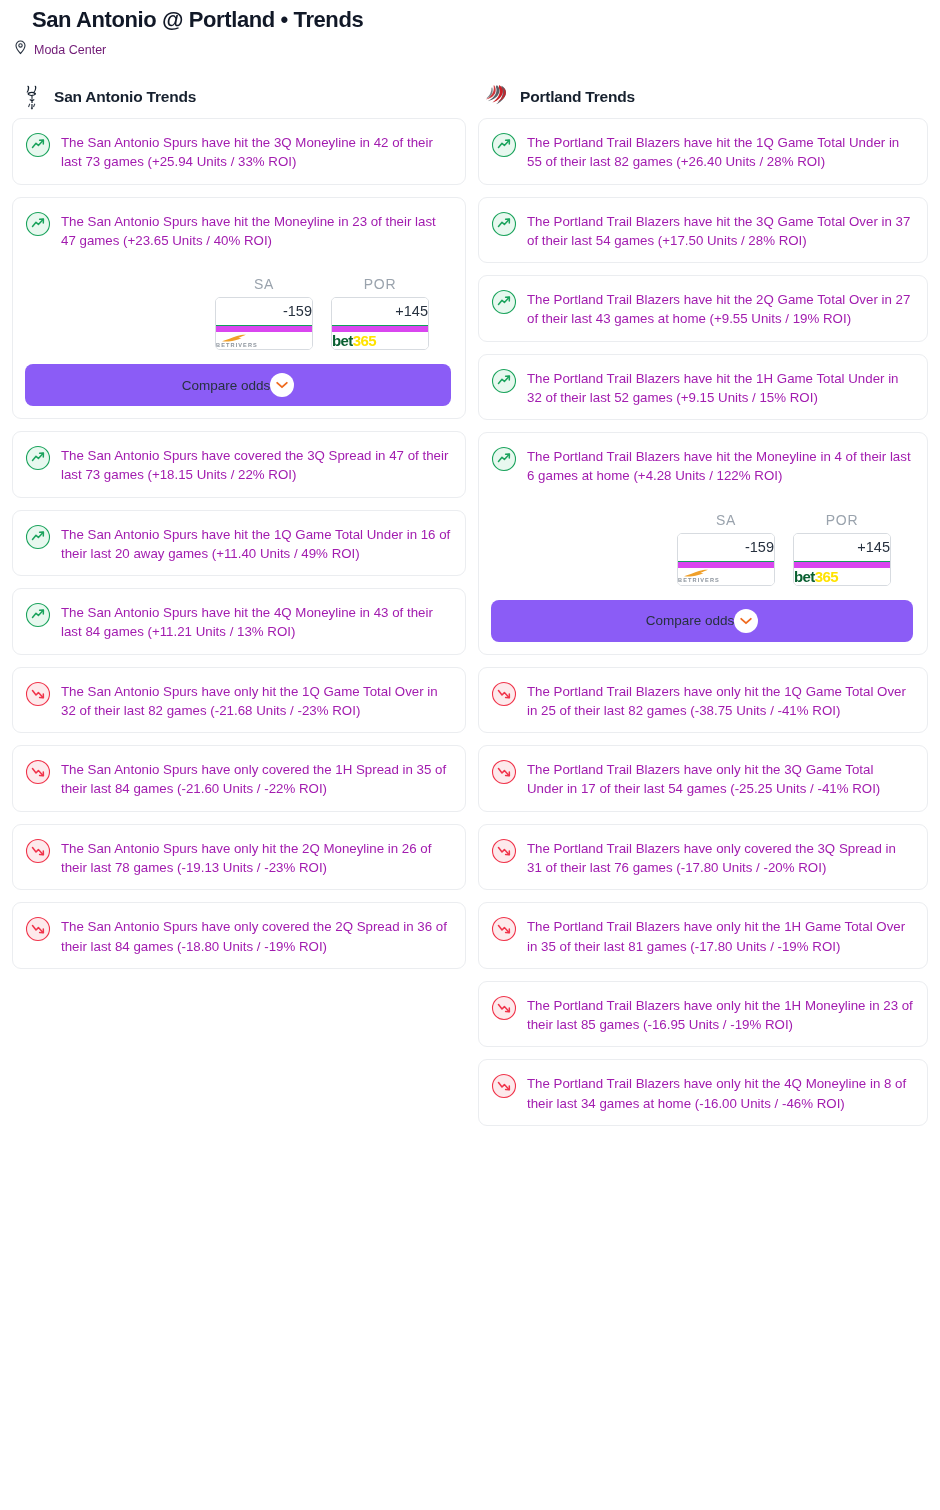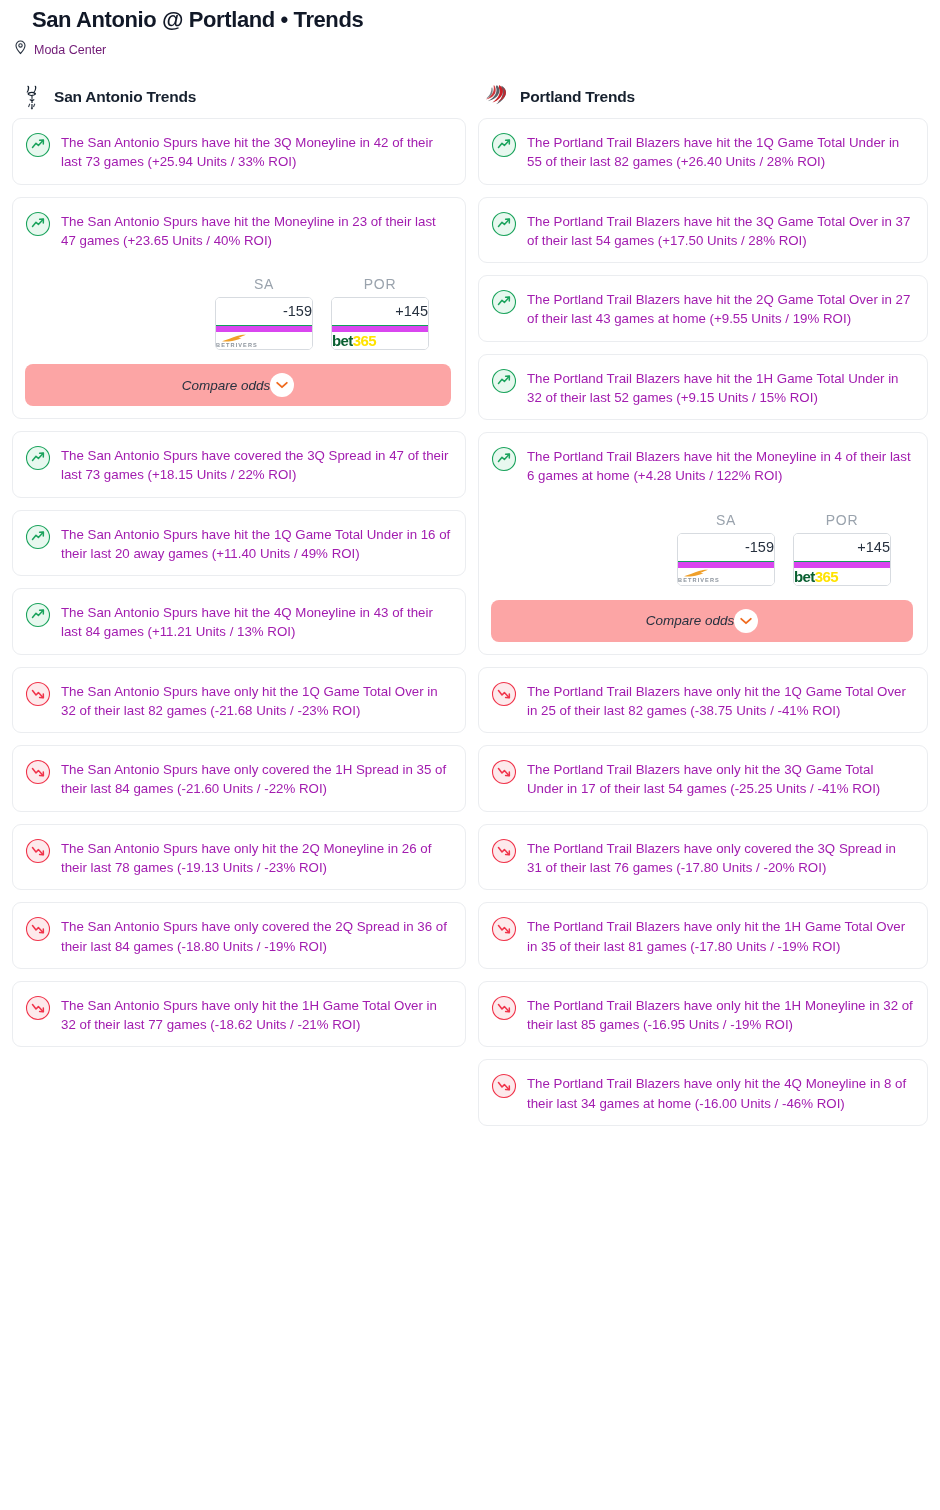--- a/index.html
+++ b/index.html
@@ -127,28 +127,27 @@
     font-size: 5.6px;
     font-weight: bold;
     letter-spacing: 1.1px;
     color: #8c949d;
     margin-top: -1px;
   }
 
   
   .compare-bar {
     margin-top: 14px;
-    background: #fca5a5;
+    background: #8b5cf6;
     border-radius: 8px;
     height: 42px;
     display: flex;
     align-items: center;
     justify-content: center;
     gap: 0;
-    font-style: italic;
   }
   .compare-label { font-size: 13.5px; color: #27313f; }
   .chev-btn {
     width: 24px;
     height: 24px;
     border-radius: 50%;
     background: #ffffff;
     display: flex;
     align-items: center;
     justify-content: center;
@@ -308,30 +307,20 @@
           <div class="card">
             <div class="card-body">
               <span class="trend-icon"><svg width="26" height="26" viewBox="0 0 26 26">
                   <circle cx="13" cy="13" r="11.5" fill="#fdeaec" stroke="#f0334a" stroke-width="1.1"></circle>
                   <path d="M7.5 9.5 L11 14 L13.4 11.6 L18 16.4" fill="none" stroke="#f0334a" stroke-width="1.5" stroke-linecap="round" stroke-linejoin="round"></path>
                   <path d="M14.6 16.6 L18.4 16.7 L18.3 12.9" fill="none" stroke="#f0334a" stroke-width="1.5" stroke-linecap="round" stroke-linejoin="round"></path>
                 </svg></span>
               <span class="trend-text">The San Antonio Spurs have only covered the 2Q Spread in 36 of their last 84 games (-18.80 Units / -19% ROI)</span>
             </div>
           </div>
-          <div class="card">
-            <div class="card-body">
-              <span class="trend-icon"><svg width="26" height="26" viewBox="0 0 26 26">
-                  <circle cx="13" cy="13" r="11.5" fill="#fdeaec" stroke="#f0334a" stroke-width="1.1"></circle>
-                  <path d="M7.5 9.5 L11 14 L13.4 11.6 L18 16.4" fill="none" stroke="#f0334a" stroke-width="1.5" stroke-linecap="round" stroke-linejoin="round"></path>
-                  <path d="M14.6 16.6 L18.4 16.7 L18.3 12.9" fill="none" stroke="#f0334a" stroke-width="1.5" stroke-linecap="round" stroke-linejoin="round"></path>
-                </svg></span>
-              <span class="trend-text">The San Antonio Spurs have only hit the 1H Game Total Over in 32 of their last 77 games (-18.62 Units / -21% ROI)</span>
-            </div>
-          </div>
         </div>
     </div>
 
     <div class="col col-right">
       <div class="section-head">
         <span class="team-logo">
           <svg width="24" height="26" viewBox="0 0 24 26">
             <g>
               <path d="M15.4 1.8c2.4 1.3 3.9 3 4.4 4.9.6 2.3-.2 5.1-2 7.6-1.9 2.6-4.7 4.7-7.7 6 2.4-2 4.2-4.3 5.3-6.5 1.3-2.7 1.6-5.2.9-7.3-.2-.7-.5-1.3-.9-1.9z" fill="#5a6168"></path>
               <path d="M13.3 1c2.2 1.6 3.4 3.5 3.6 5.5.3 2.4-.8 5-2.8 7.2-2 2.2-4.8 3.9-7.7 4.9 2.6-1.8 4.6-3.9 5.8-6 1.4-2.4 1.8-4.8 1.3-6.9-.2-.8-.5-1.6-.9-2.3z" fill="#cb2027"></path>
@@ -468,21 +457,21 @@
               <span class="trend-text">The Portland Trail Blazers have only hit the 1H Game Total Over in 35 of their last 81 games (-17.80 Units / -19% ROI)</span>
             </div>
           </div>
           <div class="card">
             <div class="card-body">
               <span class="trend-icon"><svg width="26" height="26" viewBox="0 0 26 26">
                   <circle cx="13" cy="13" r="11.5" fill="#fdeaec" stroke="#f0334a" stroke-width="1.1"></circle>
                   <path d="M7.5 9.5 L11 14 L13.4 11.6 L18 16.4" fill="none" stroke="#f0334a" stroke-width="1.5" stroke-linecap="round" stroke-linejoin="round"></path>
                   <path d="M14.6 16.6 L18.4 16.7 L18.3 12.9" fill="none" stroke="#f0334a" stroke-width="1.5" stroke-linecap="round" stroke-linejoin="round"></path>
                 </svg></span>
-              <span class="trend-text">The Portland Trail Blazers have only hit the 1H Moneyline in 32 of their last 85 games (-16.95 Units / -19% ROI)</span>
+              <span class="trend-text">The Portland Trail Blazers have only hit the 1H Moneyline in 23 of their last 85 games (-16.95 Units / -19% ROI)</span>
             </div>
           </div>
           <div class="card">
             <div class="card-body">
               <span class="trend-icon"><svg width="26" height="26" viewBox="0 0 26 26">
                   <circle cx="13" cy="13" r="11.5" fill="#fdeaec" stroke="#f0334a" stroke-width="1.1"></circle>
                   <path d="M7.5 9.5 L11 14 L13.4 11.6 L18 16.4" fill="none" stroke="#f0334a" stroke-width="1.5" stroke-linecap="round" stroke-linejoin="round"></path>
                   <path d="M14.6 16.6 L18.4 16.7 L18.3 12.9" fill="none" stroke="#f0334a" stroke-width="1.5" stroke-linecap="round" stroke-linejoin="round"></path>
                 </svg></span>
               <span class="trend-text">The Portland Trail Blazers have only hit the 4Q Moneyline in 8 of their last 34 games at home (-16.00 Units / -46% ROI)</span>

